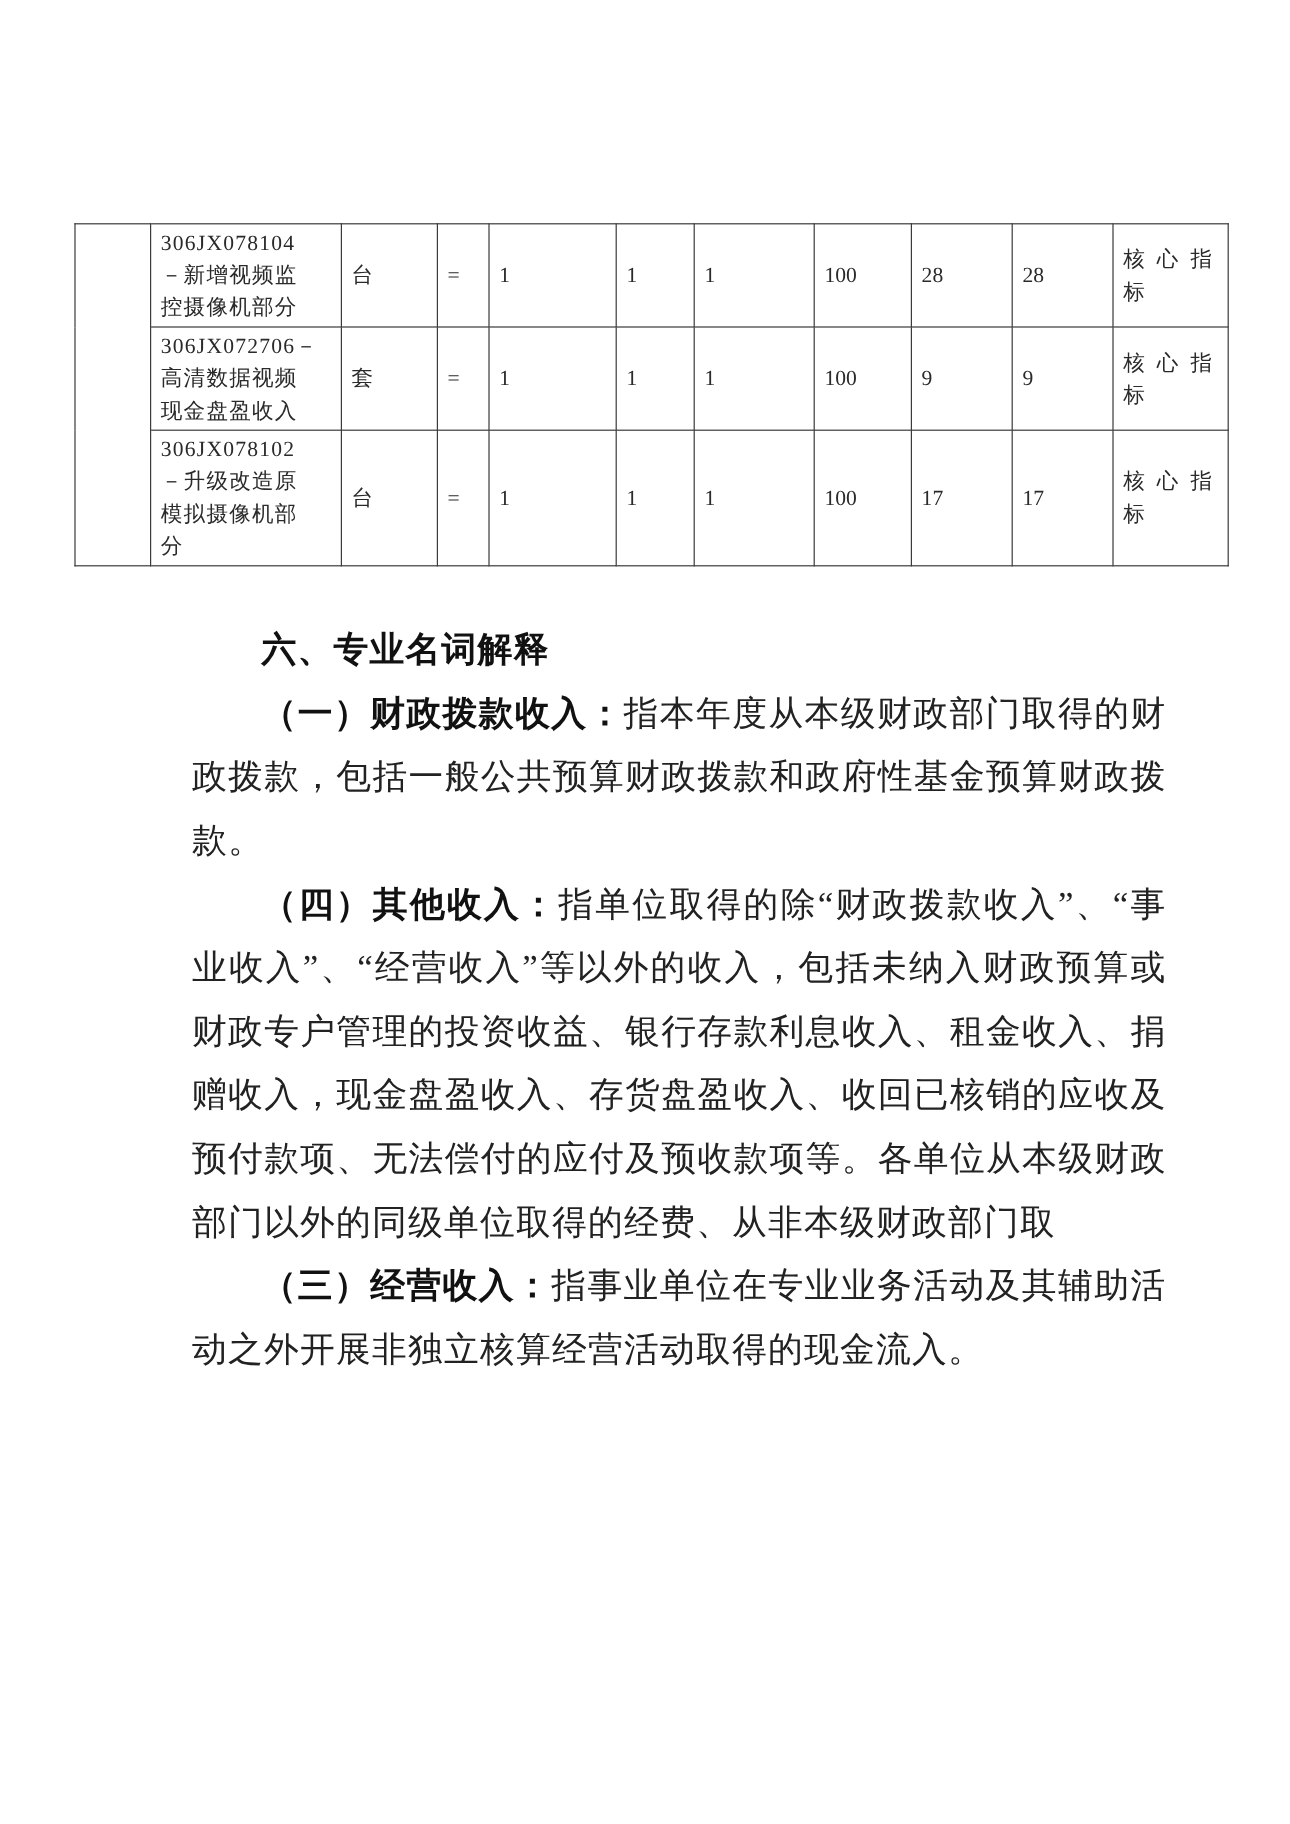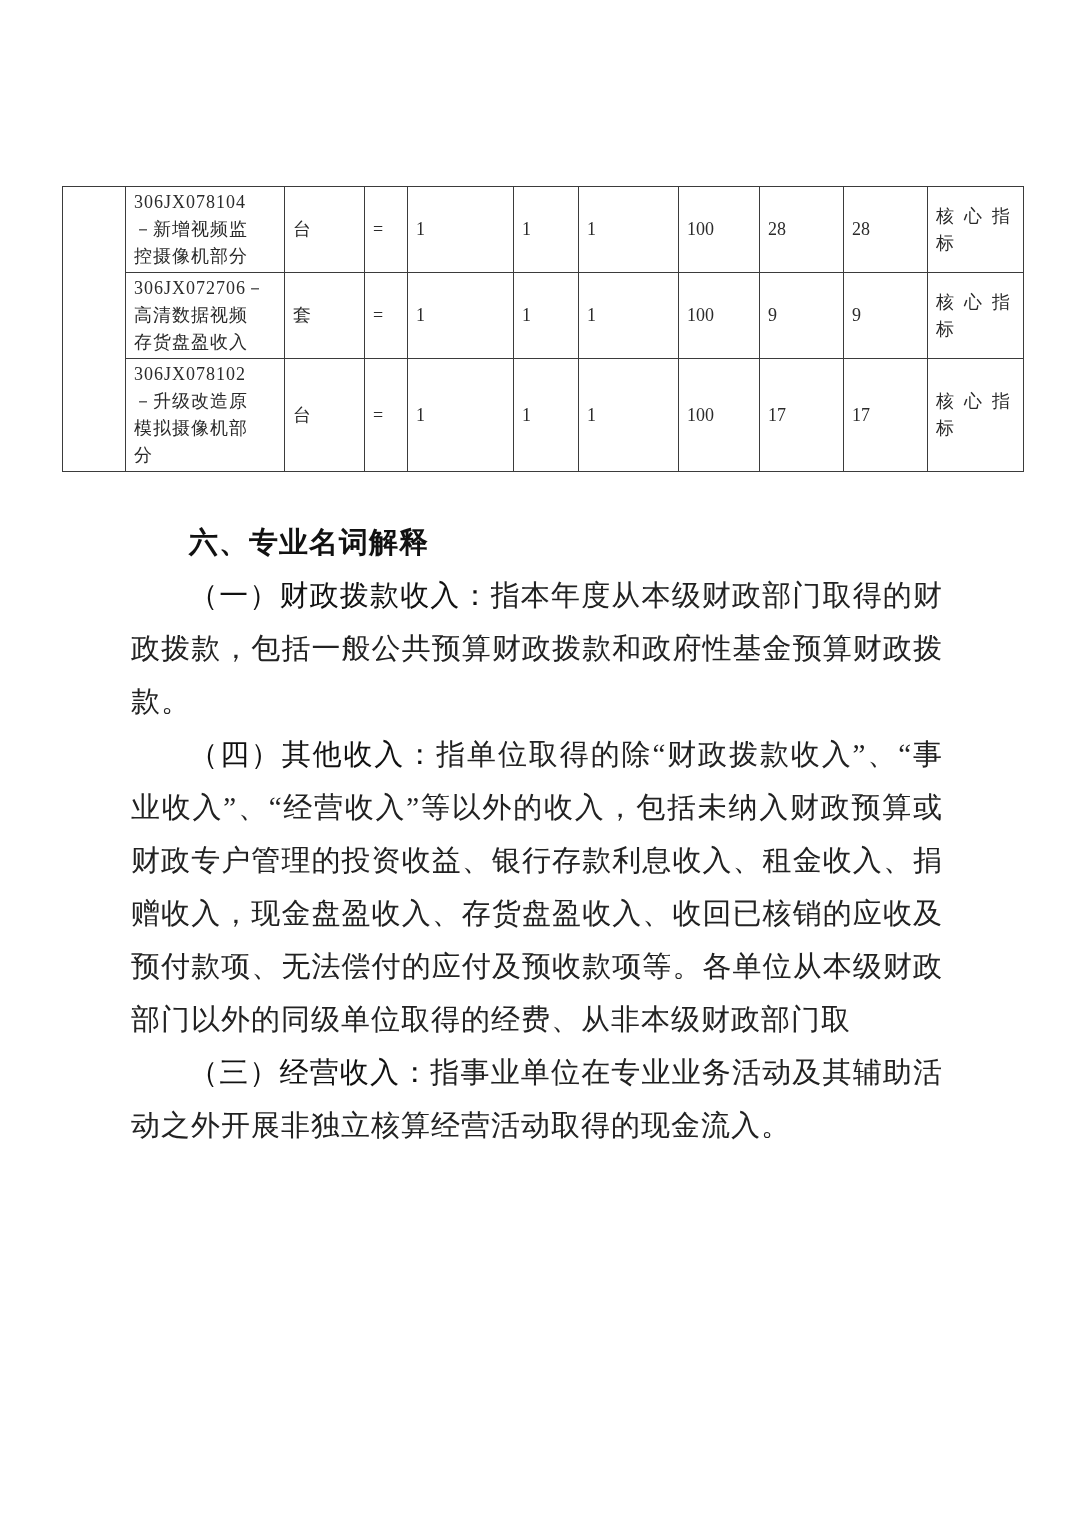--- a/index.html
+++ b/index.html
@@ -38,21 +38,21 @@
   }
   tr.row-a { height: 85px; }
   tr.row-b { height: 82px; }
   tr.row-c { height: 110px; }
   td.cell-code { letter-spacing: 1px; }
   td.cell-tag  { letter-spacing: 10px; line-height: 28px; }
 
   
   .glossary {
     position: absolute;
-    left: 131px;
+    left: 160px;
     top: 516px;
     width: 812px;
   }
   .glossary .heading {
     margin: 0;
     font-size: 29px;
     line-height: 53px;
     font-weight: bold;
     text-indent: 2em;
     letter-spacing: 1px;
@@ -62,21 +62,21 @@
   .glossary p {
     margin: 0;
     font-size: 29px;
     line-height: 53px;
     letter-spacing: 1px;
     text-align: justify;
     text-indent: 2em;
     color: #222222;
   }
   .glossary p .plabel {
-    font-weight: normal;
+    font-weight: bold;
     font-family: "Liberation Sans", "DejaVu Sans", sans-serif;
     color: #111111;
   }
 </style>
 </head>
 <body>
 
 <div class="page">
 
   <table class="budget-table">
@@ -106,21 +106,21 @@
         <td>1</td>
         <td>100</td>
         <td>28</td>
         <td>28</td>
         <td class="cell-tag">核心指
 标</td>
       </tr>
       <tr class="row-b">
         <td class="cell-code">306JX072706－
 高清数据视频
-存货盘盈收入</td>
+现金盘盈收入</td>
         <td>套</td>
         <td>=</td>
         <td>1</td>
         <td>1</td>
         <td>1</td>
         <td>100</td>
         <td>9</td>
         <td>9</td>
         <td class="cell-tag">核心指
 标</td>

